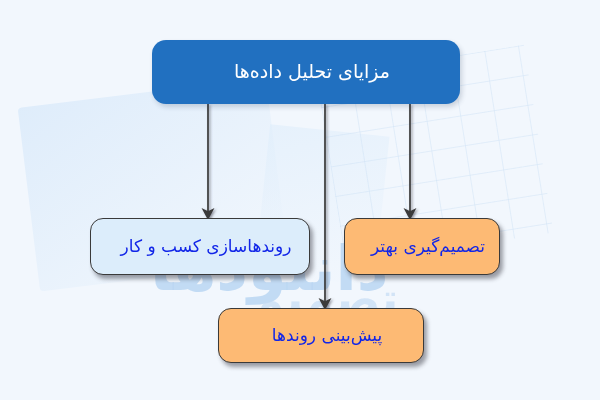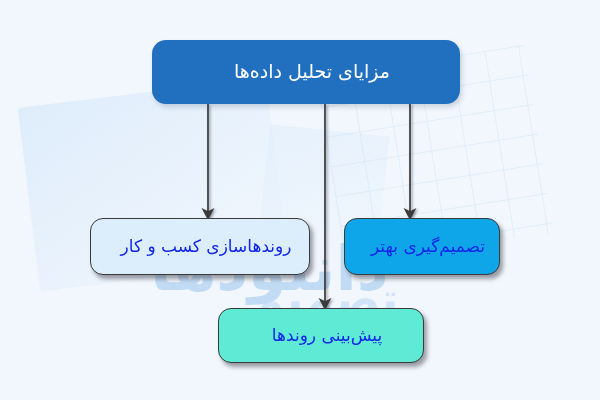--- a/index.html
+++ b/index.html
@@ -133,30 +133,30 @@
     height: 57px;
     background: #dcedfb;
     color: #1226e8;
   }
 
   .node-right {
     left: 344px;
     top: 218px;
     width: 156px;
     height: 57px;
-    background: #0ea5e9;
+    background: #fdba74;
     color: #1226e8;
   }
 
   .node-bottom {
     left: 218px;
     top: 308px;
     width: 206px;
     height: 55px;
-    background: #5eead4;
+    background: #fdba74;
     color: #1226e8;
   }
 </style>
 </head>
 <body>
 
 <div id="canvas">
 
   <div class="wm-layer">
     <div class="wm-sheet"></div>

